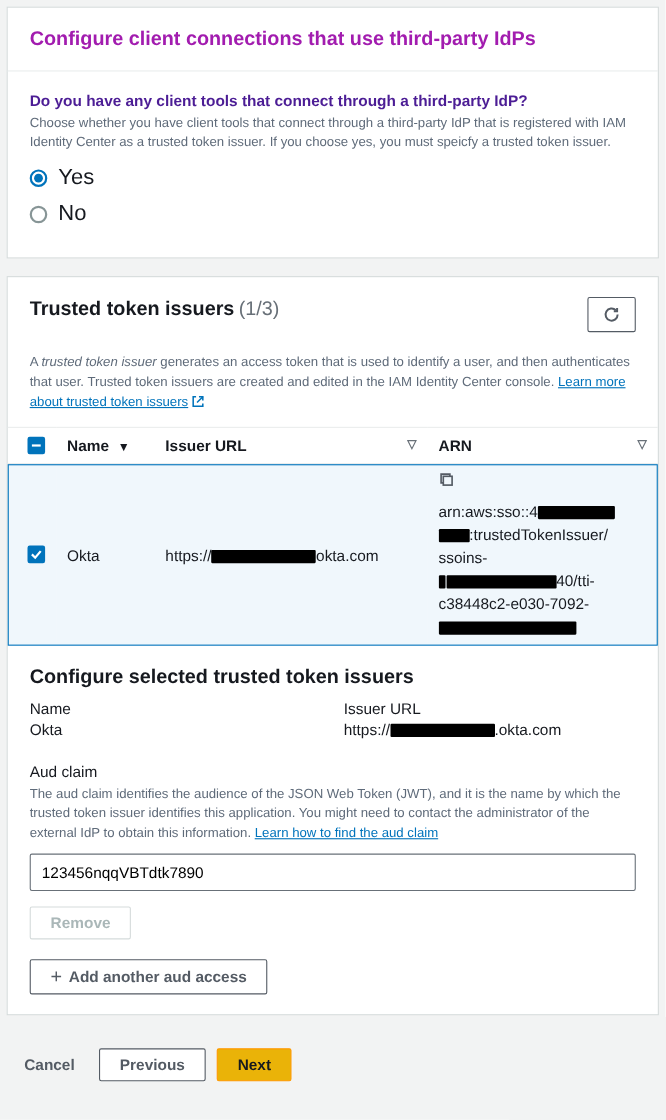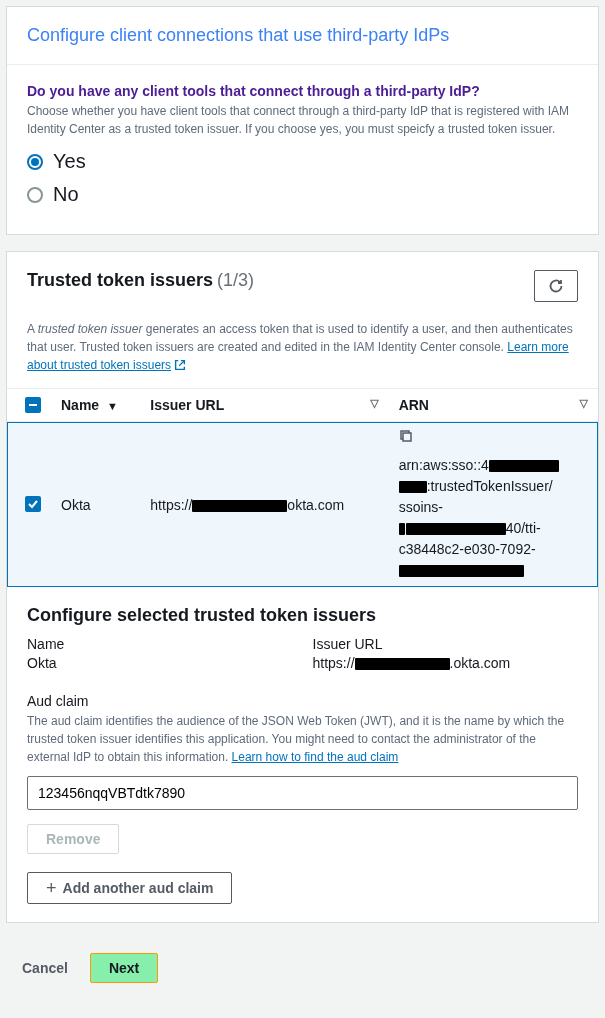--- a/index.html
+++ b/index.html
@@ -15,22 +15,22 @@
       background: #fff;
       border: 1px solid #d5dbdb;
       margin-bottom: 16px;
     }
     .panel-header {
       padding: 18px 20px;
       border-bottom: 1px solid #eaeded;
     }
     .panel-header h2 {
       font-size: 18px;
-      font-weight: 400;
-      color: #3b82f6;
+      font-weight: 700;
+      color: #a21caf;
     }
     .panel-body {
       padding: 18px 20px;
     }
     .question-label {
       font-size: 14px;
       font-weight: 700;
       color: #4c1d95;
       margin-bottom: 3px;
     }
@@ -233,21 +233,21 @@
       border-radius: 2px;
       cursor: pointer;
       font-family: inherit;
     }
     .btn.disabled {
       color: #aab7b8;
       border-color: #d5dbdb;
       cursor: not-allowed;
     }
     .btn.primary {
-      background: #86efac;
+      background: #eab308;
       border-color: #ff9900;
       color: #16191f;
     }
     .btn.link-btn {
       border: none;
       background: none;
       color: #545b64;
       padding: 6px 12px;
     }
     .btn.icon-btn {
@@ -387,21 +387,22 @@
     <div class="help-text" style="margin-bottom:10px">
       <span>The aud claim identifies the audience of the JSON Web Token (JWT), and it is the name by which the trusted token issuer identifies this application. You might need to contact the administrator of the external IdP to obtain this information. </span><a class="link">Learn how to find the aud claim</a>
     </div>
 
     <input class="aud-input" type="text" value="123456nqqVBTdtk7890" style="">
 
     <button class="btn disabled" style="margin-bottom:18px">Remove</button>
     <br>
     <button class="btn icon-btn">
       <span class="plus-icon">+</span>
-      <span>Add another aud claim</span>
+      <span>Add another aud access</span>
     </button>
   </div>
 </div>
 
 <div class="footer-actions">
   <button class="btn link-btn">Cancel</button>
+  <button class="btn">Previous</button>
   <button class="btn primary">Next</button>
 </div>
 
 </body></html>

